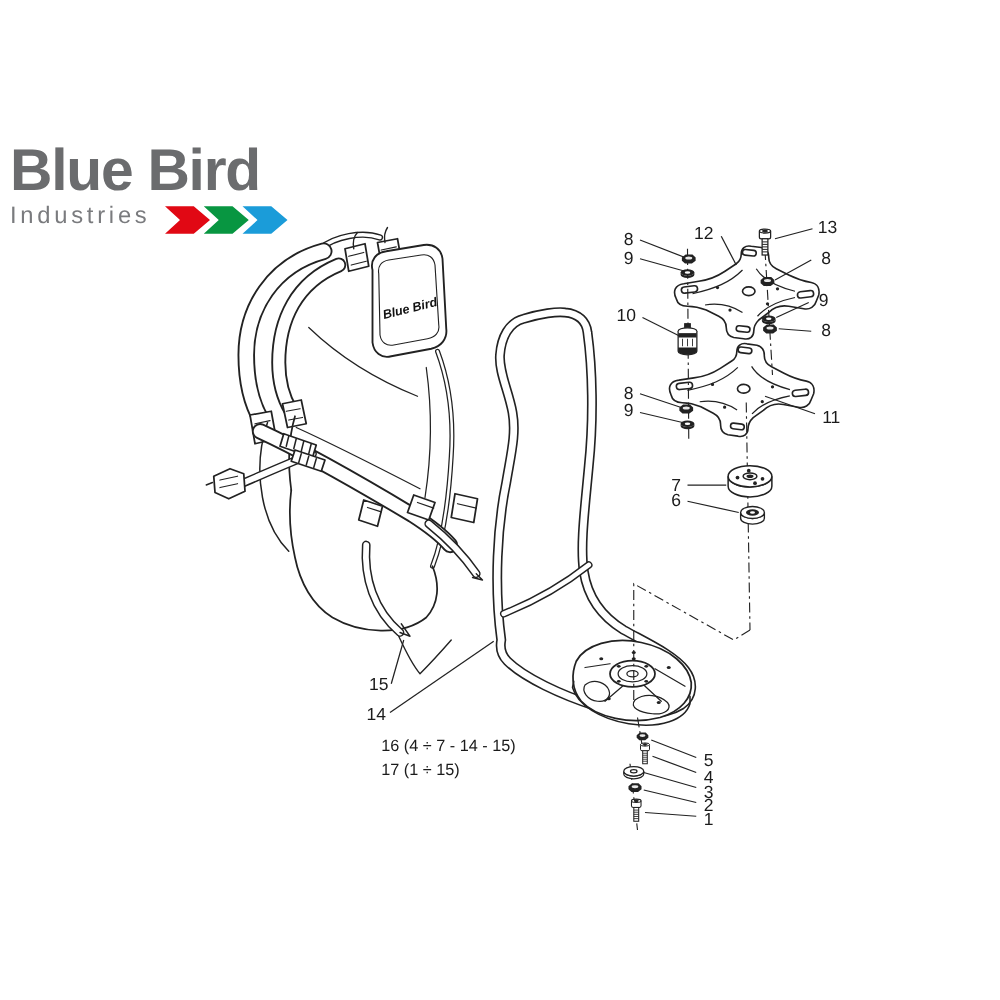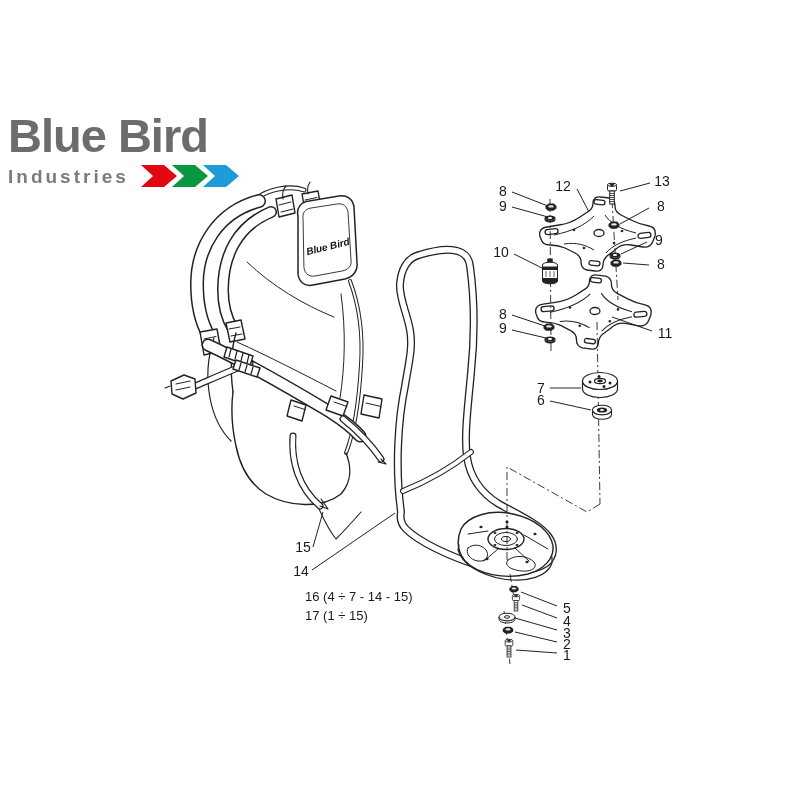--- a/index.html
+++ b/index.html
@@ -1,21 +1,21 @@
 <!DOCTYPE html>
 <html><head>
 <meta charset="utf-8">
 <style>
   html,body{margin:0;padding:0;}
   body{width:800px;height:800px;background:#fff;position:relative;overflow:hidden;
        font-family:"Liberation Sans",sans-serif;}
   .stage{position:absolute;left:0;top:0;width:800px;height:570px;}
   .logo{position:absolute;left:8px;top:112px;}
   .logo-brand{font-size:47px;font-weight:bold;letter-spacing:-1px;line-height:1;}
-  .logo-row{display:flex;align-items:center;margin-top:4px;font-weight:bold;}
+  .logo-row{display:flex;margin-top:4px;}
   .logo-sub{font-size:19px;letter-spacing:3px;line-height:1;}
   .chevrons{margin-left:12px;display:block;}
   svg text{font-family:"Liberation Sans",sans-serif;}
   .callout-num{font-size:14px;fill:#1b1b1b;}
   .note-text{font-size:13px;fill:#1b1b1b;}
   .pad-label{font-size:10px;font-weight:bold;font-style:italic;fill:#111;}
 </style>
 </head>
 <body>
 

